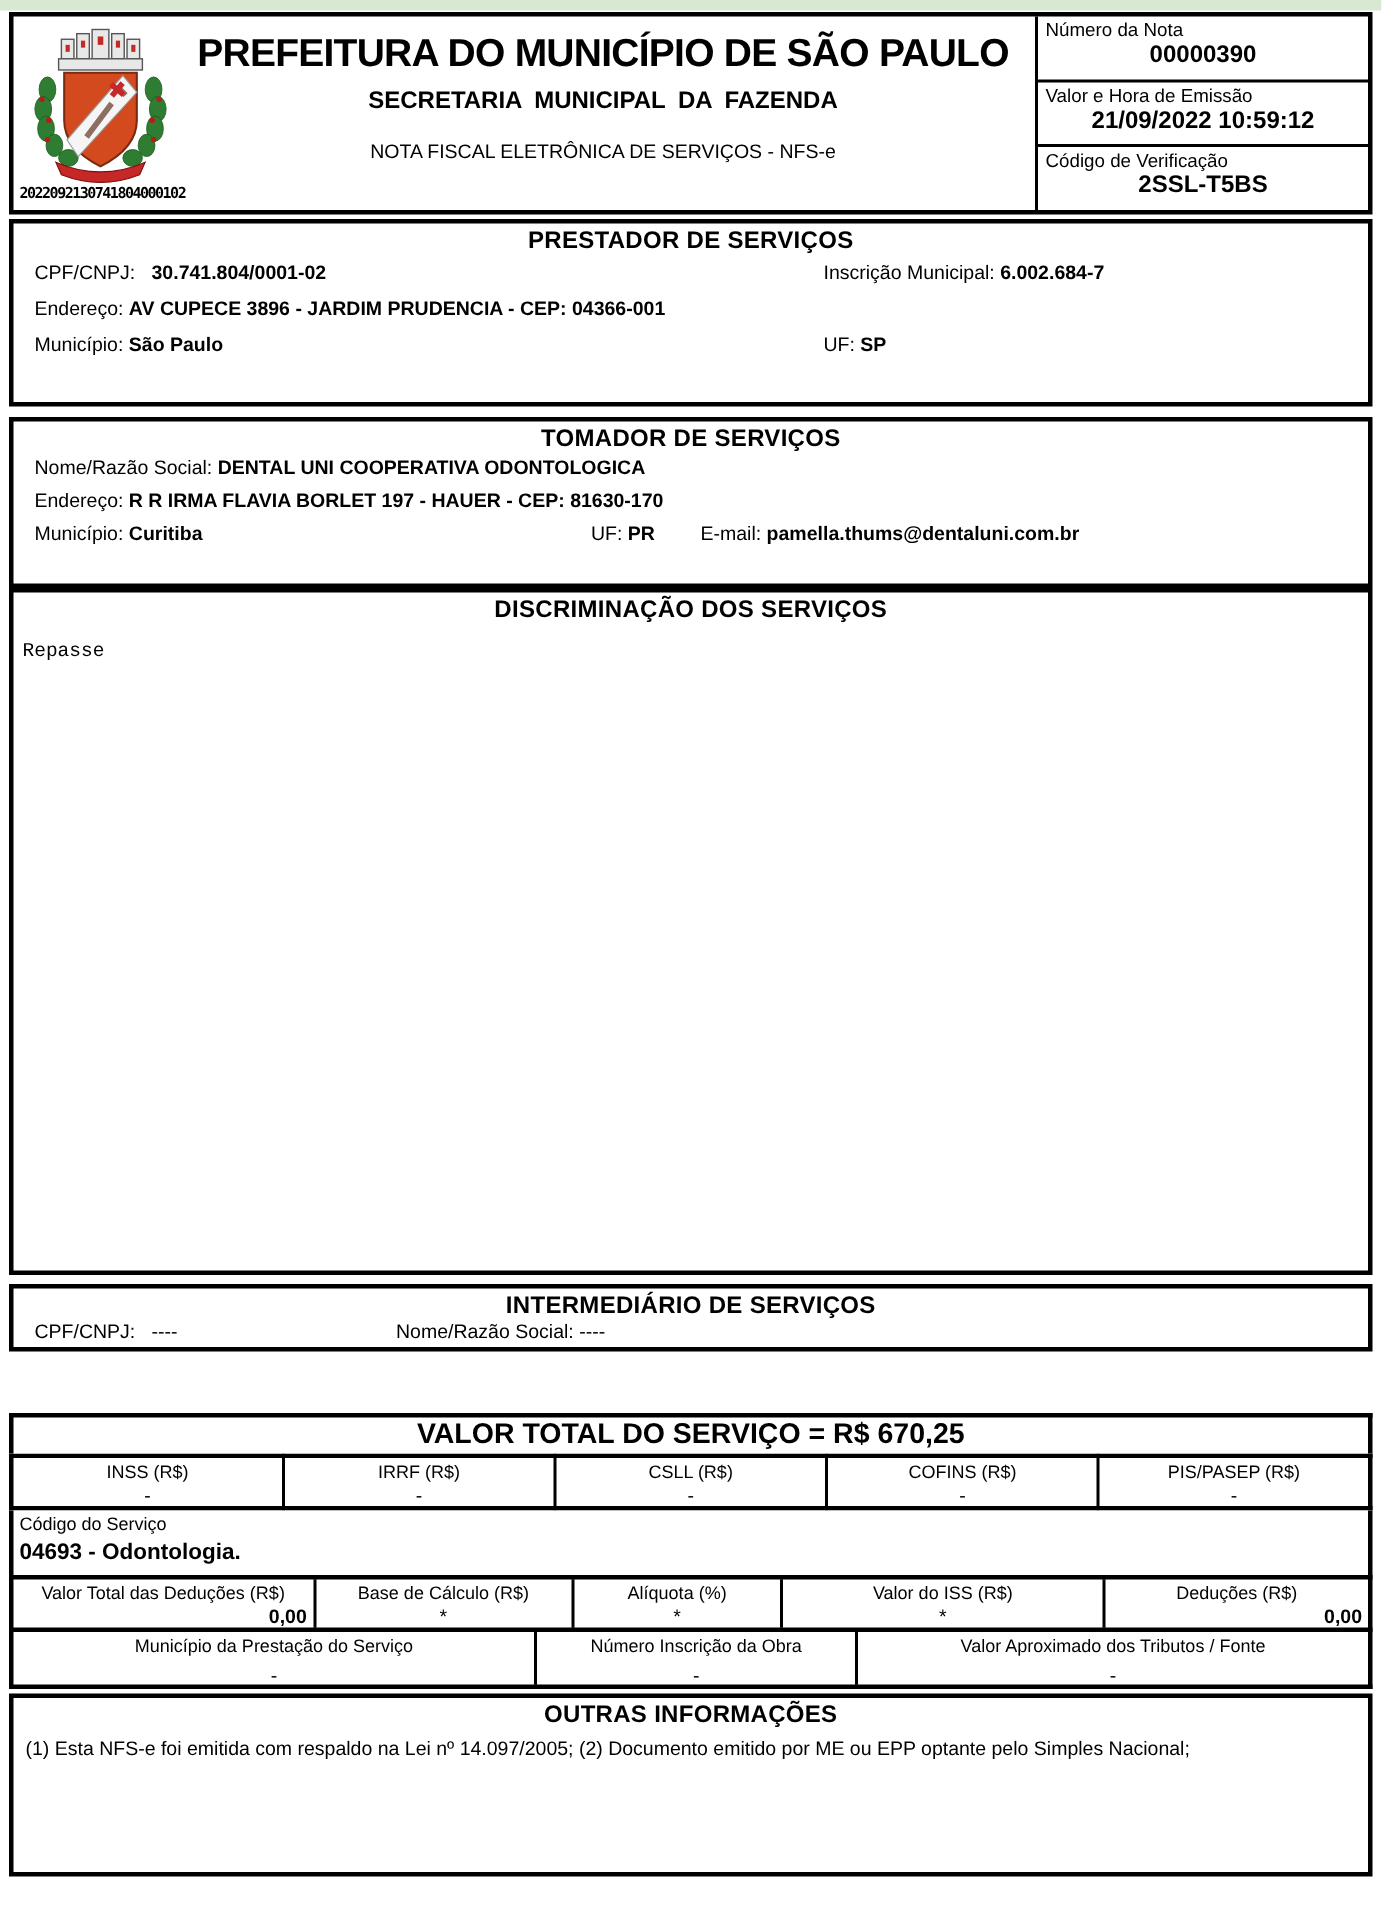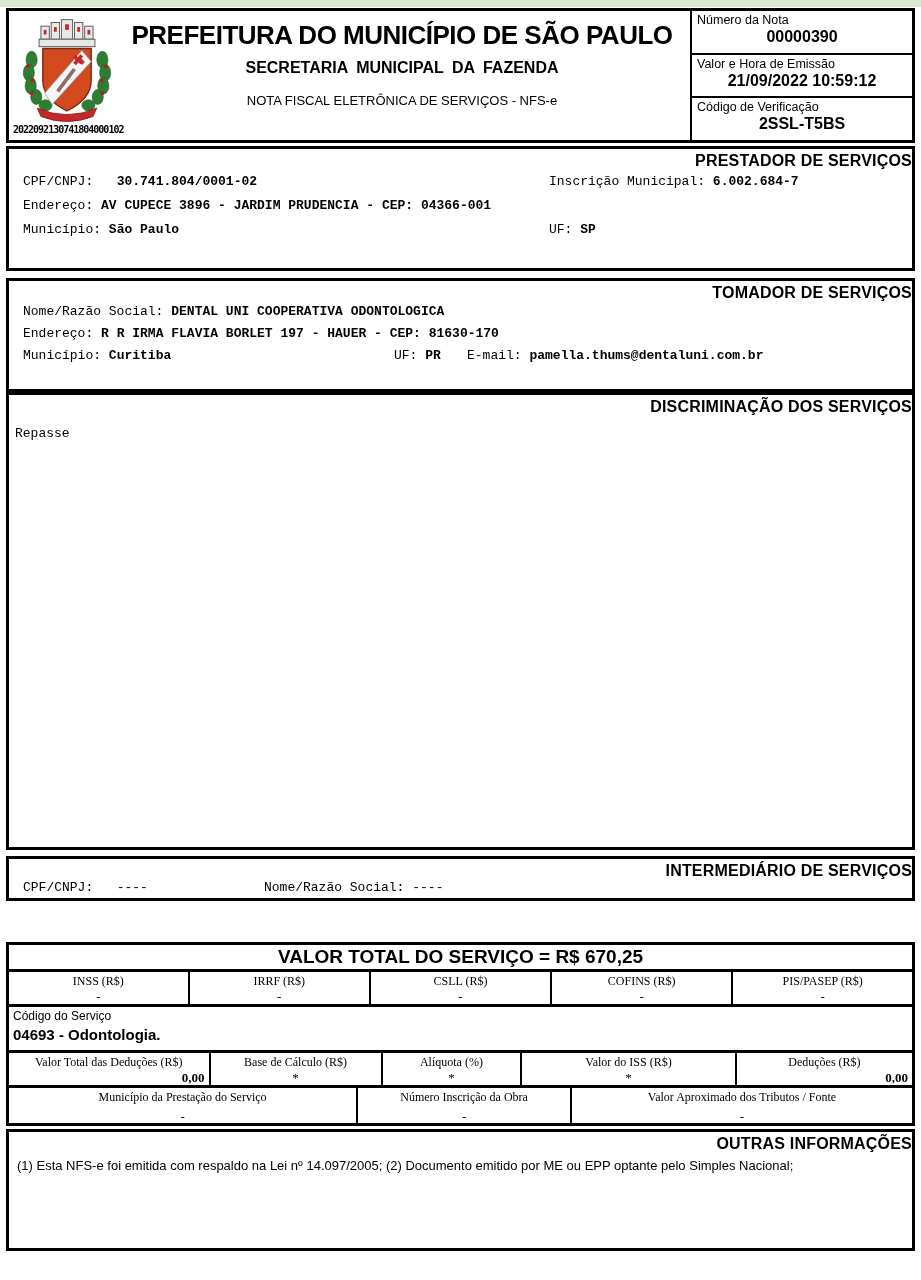--- a/index.html
+++ b/index.html
@@ -1,21 +1,21 @@
 <!DOCTYPE html>
 <html><head>
 <meta charset="utf-8">
 <style>
   * { margin:0; padding:0; box-sizing:border-box; }
   html,body { width:921px; height:1280px; background:#ffffff; font-family:"Liberation Sans", sans-serif; color:#000; }
   .top-strip { width:921px; height:7px; background:#d9e8d2; }
   .doc { position:absolute; left:6px; top:8px; width:909px; }
 
   .box { border:3px solid #000; background:#fff; position:relative; }
-  .sec-title { text-align:right; font-weight:bold; font-size:16px; padding-top:3px; letter-spacing:0.2px; }
+  .sec-title { text-align:center; font-weight:bold; font-size:16px; padding-top:3px; letter-spacing:0.2px; }
 
   
   .header { height:135px; display:flex; }
   .header-left { flex:1 1 auto; position:relative; }
   .logo-wrap { position:absolute; left:8px; top:4px; width:100px; height:108px; }
   .logo-code { position:absolute; left:4px; top:113px; font-family:"DejaVu Sans Mono", monospace; font-weight:bold; font-size:10px; letter-spacing:-1px; white-space:nowrap; }
   .titles { position:absolute; left:105px; right:0; top:0; text-align:center; }
   .t1 { font-size:26px; font-weight:bold; margin-top:9px; letter-spacing:-0.5px; }
   .t2 { font-size:16px; font-weight:bold; margin-top:8px; word-spacing:4px; }
   .t3 { font-size:13px; font-weight:normal; margin-top:16px; }
@@ -23,34 +23,34 @@
   .hr-cell { flex:1; padding:2px 5px 0 5px; }
   .hr-cell + .hr-cell { border-top:2px solid #000; }
   .hr-label { font-size:12.5px; }
   .hr-value { font-size:16px; font-weight:bold; text-align:center; margin-top:1px; }
 
   
   .info-row { position:relative; height:24px; font-size:13px; }
   .lbl { font-weight:normal; }
   .val { font-weight:bold; }
   .val-plain { font-weight:normal; }
-  .abs { position:absolute; white-space:nowrap;font-family:Liberation Mono, monospace; }
+  .abs { position:absolute; white-space:nowrap; }
 
   .prestador { height:125px; margin-top:3px; }
   .tomador   { height:114px; margin-top:7px; }
   .intermed  { height:45px;  margin-top:6px; }
   .discrim   { height:458px; border-top-width:3px; }
   .discrim-body { font-family:"Liberation Mono","DejaVu Sans Mono",monospace; font-size:13px; padding:10px 0 0 6px; }
 
   .valor-total { height:27px; border-bottom:none;margin-top:41px; }
   .valor-total .vt { text-align:center; font-size:19px; font-weight:bold; padding-top:1px; }
 
   table.grid { width:100%; border-collapse:collapse; table-layout:fixed; }
   .taxes { border:3px solid #000; }
-  .taxes td { border-left:2px solid #000; vertical-align:top;font-family:Liberation Serif, serif; }
+  .taxes td { border-left:2px solid #000; vertical-align:top; }
   .taxes td:first-child { border-left:none; }
   .cell-hdr { font-size:12px; text-align:center; padding-top:2px; height:17px; }
   .cell-val { font-size:13px; text-align:center; padding:0 4px 2px 4px; height:15px; }
   .cell-val.right { text-align:right; font-weight:bold; }
 
   .servico { height:43px; border-top:none; border-bottom:none; padding:2px 4px; }
   .servico-lbl { font-size:12px; }
   .servico-val { font-size:15px; font-weight:bold; margin-top:3px; }
 
   .outras { height:122px; margin-top:3px; }

